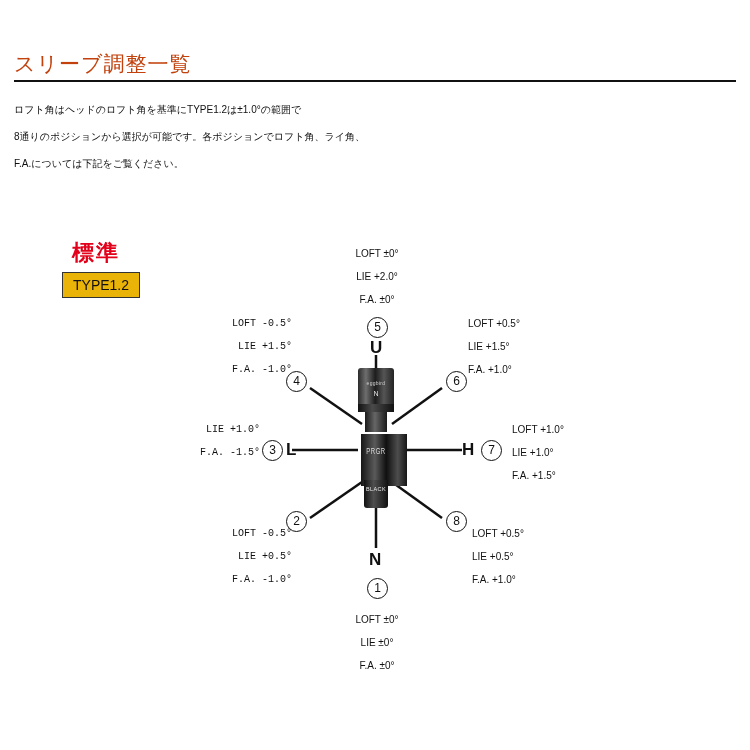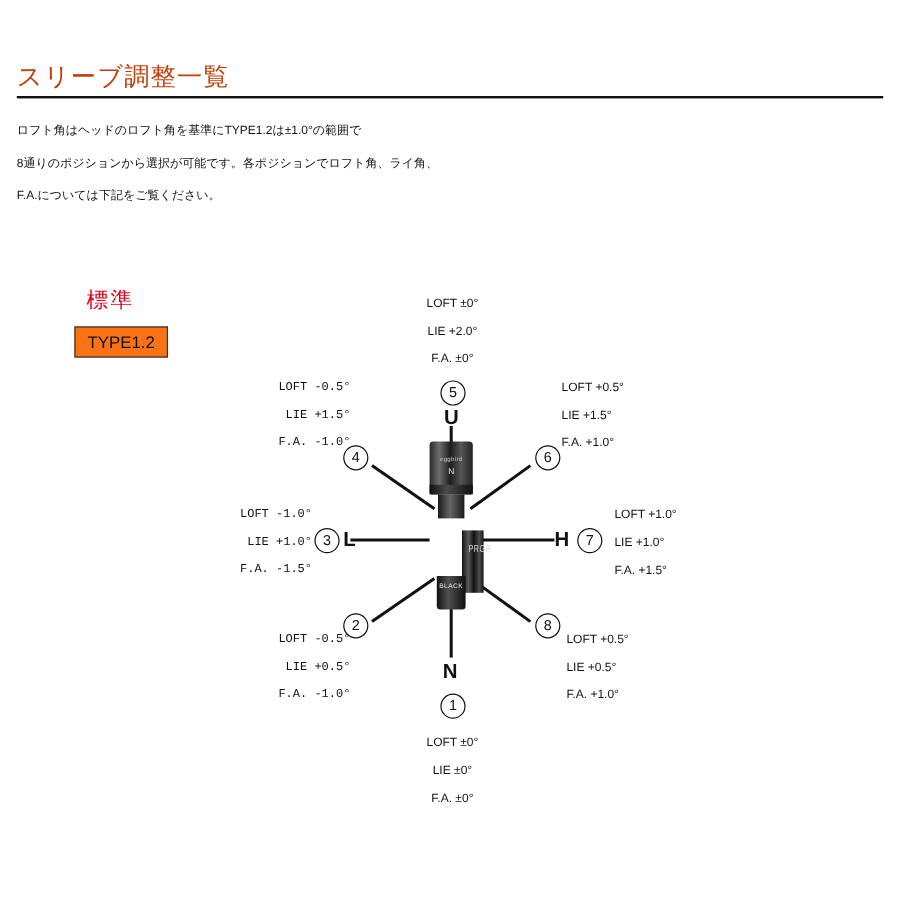--- a/index.html
+++ b/index.html
@@ -48,34 +48,34 @@
     line-height: 27px;
     color: #111;
   }
   .intro div { white-space: nowrap; }
 
   
   .std-label {
     position: absolute;
     left: 72px;
     top: 238px;
-    font-size: 18px;
-    font-weight: normal;
+    font-size: 22px;
+    font-weight: bold;
     color: #e2001a;
     letter-spacing: 2px;
   }
   .type-box {
     position: absolute;
     left: 62px;
     top: 272px;
     padding: 4px 10px;
     border: 1px solid #333;
     font-size: 14px;
     color: #111;
-    background: #f97316;
+    background: #eab308;
   }
 
   
   .diagram {
     position: absolute;
     left: 0;
     top: 0;
     width: 750px;
     height: 750px;
     pointer-events: none;
@@ -109,25 +109,24 @@
     position: absolute;
     left: 10px;
     top: 44px;
     width: 22px;
     height: 20px;
     background: linear-gradient(90deg,#1a1a1a,#666 45%,#1a1a1a);
   }
   .sleeve .body {
     position: absolute;
     left: 6px;
-    top: 74px;
-    width: 18px;
+    top: 66px;
+    width: 46px;
     height: 52px;
     background: linear-gradient(90deg,#161616 0%,#5a5a5a 30%,#101010 55%,#4d4d4d 80%,#161616 100%);
-    margin-left: 24px;
   }
   .sleeve .body .txt {
     position: absolute;
     left: 0; top: 14px;
     width: 30px;
     text-align: center;
     font-size: 6px;
     color: #dcdcdc;
     letter-spacing: 0.5px;
     transform: scaleY(1.4);
@@ -263,21 +262,20 @@
   <div class="circle-num" style="left:286px; top:371px;">4</div>
 
   <div class="spec left" style="left:468px; top:312px; width:150px;">
     <div>LOFT +0.5°</div>
     <div>LIE +1.5°</div>
     <div>F.A. +1.0°</div>
   </div>
   <div class="circle-num" style="left:446px; top:371px;">6</div>
 
   <div class="spec right" style="left:130px; top:418px; width:130px;">
-    <div>LOFT -1.0°</div>
     <div>LIE +1.0°</div>
     <div>F.A. -1.5°</div>
   </div>
   <div class="circle-num" style="left:262px; top:440px;">3</div>
   <div class="pos-letter" style="left:286px; top:440px;">L</div>
 
   <div class="spec left" style="left:512px; top:418px; width:150px;">
     <div>LOFT +1.0°</div>
     <div>LIE +1.0°</div>
     <div>F.A. +1.5°</div>

